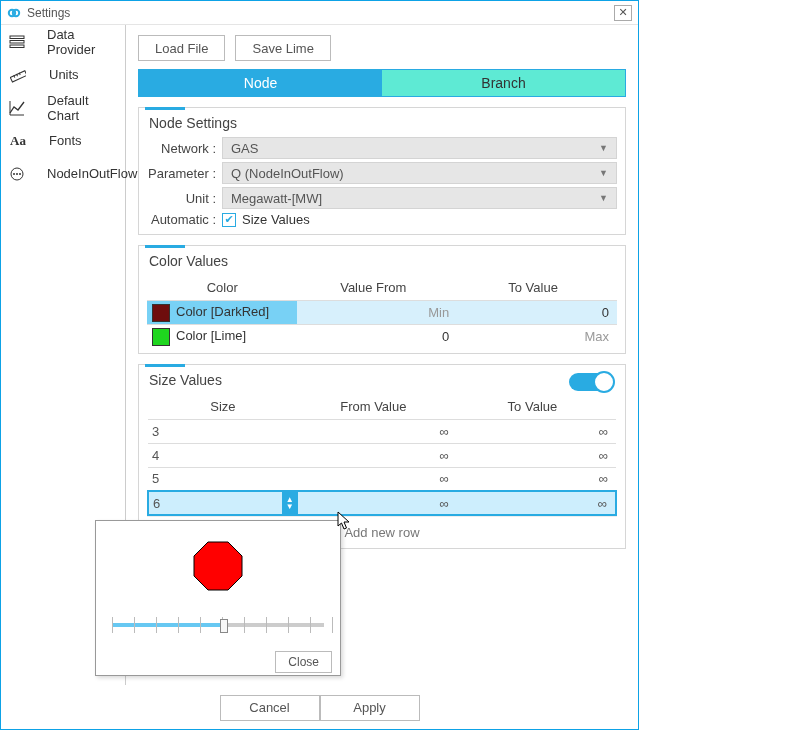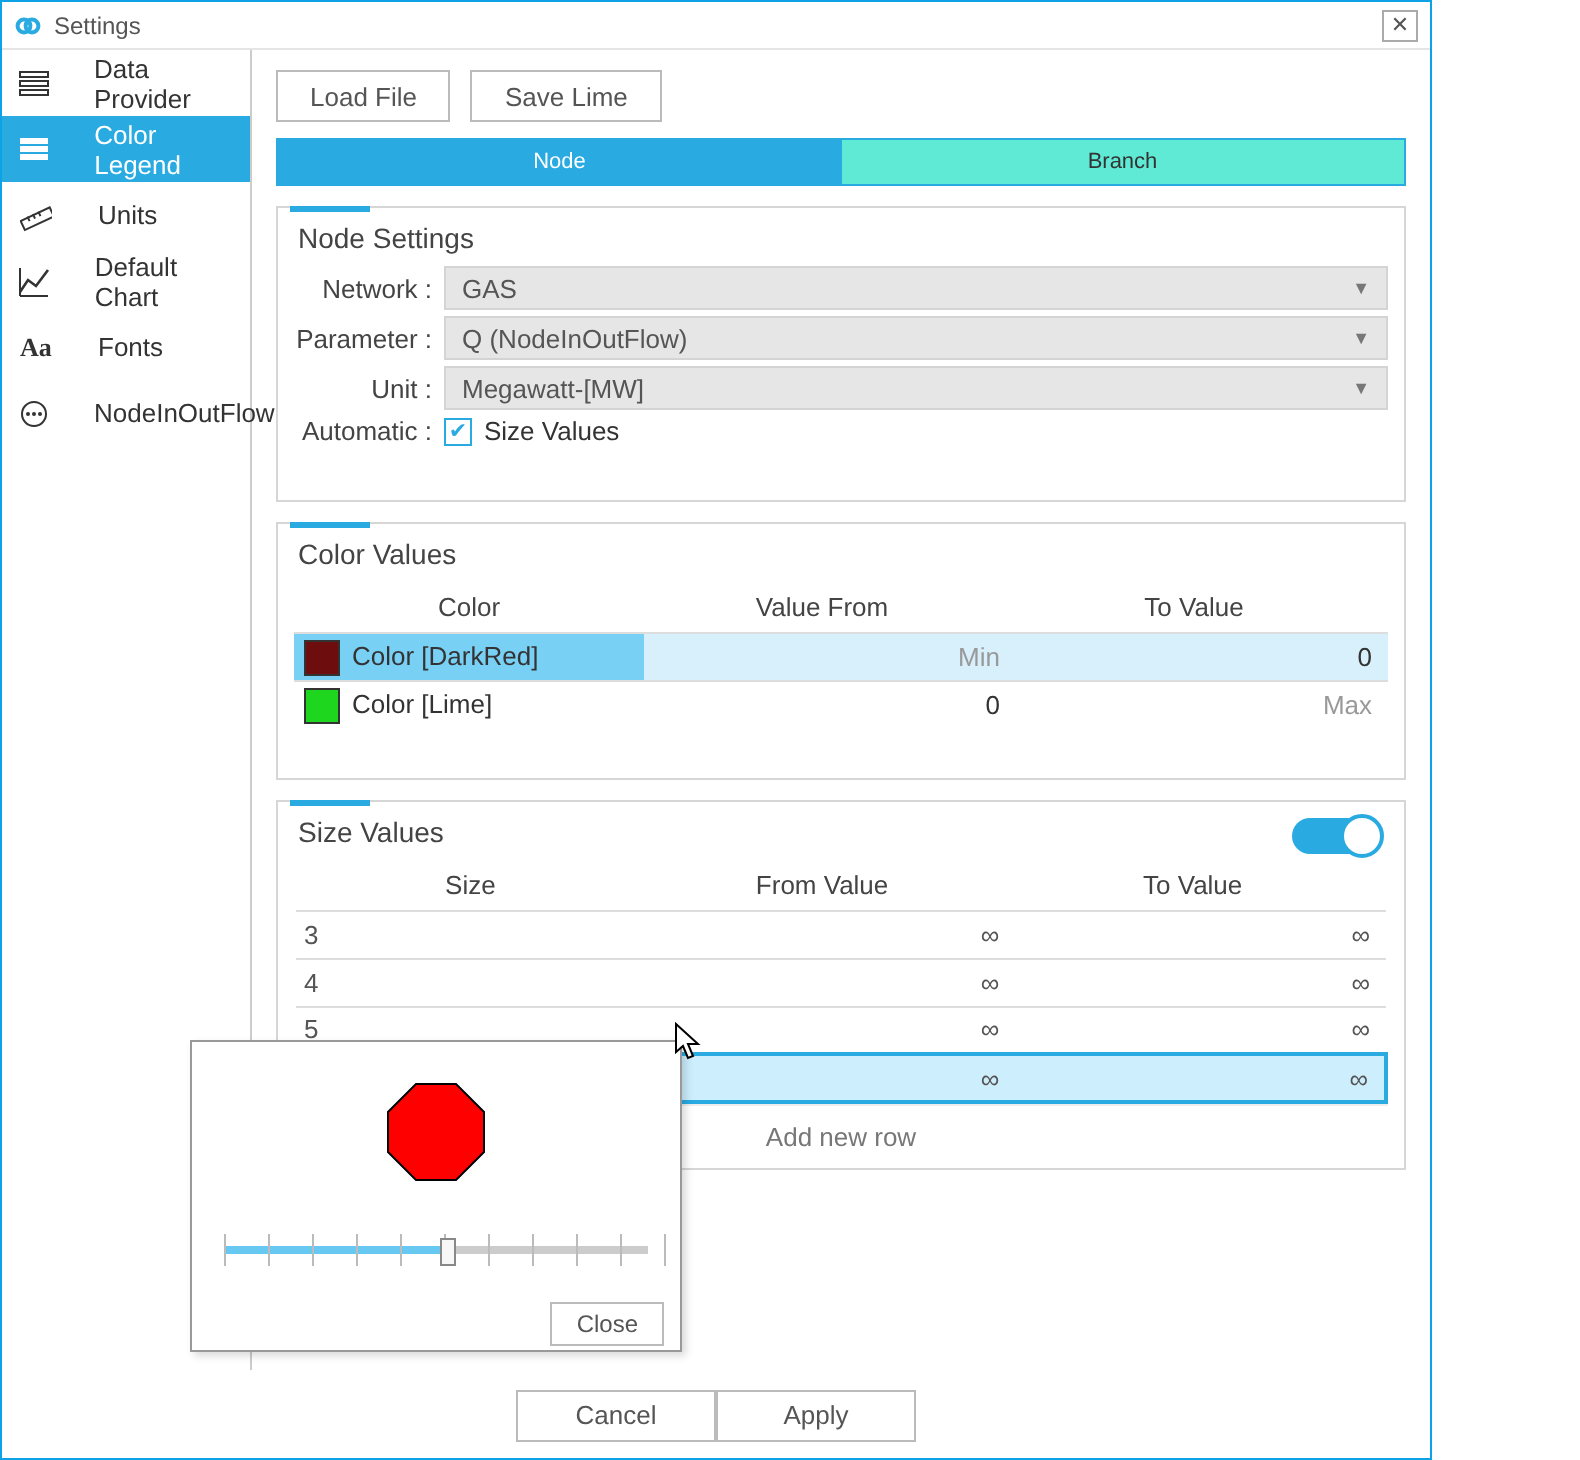--- a/index.html
+++ b/index.html
@@ -1,36 +1,36 @@
 <!DOCTYPE html>
 <html><head>
 <meta charset="utf-8">
 <style>
   * { box-sizing: border-box; }
   html, body { margin:0; padding:0; width:790px; height:730px; font-family: "Segoe UI", Arial, sans-serif; font-size:13px; color:#333; background:#fff; }
-  .window { width:716px; height:730px; border:1px solid #0da2e6; position:relative; display:flex; flex-direction:column; }
+  .window { width:639px; height:730px; border:1px solid #0da2e6; position:relative; display:flex; flex-direction:column; }
   .titlebar { height:24px; padding:3px 6px; display:flex; align-items:center; border-bottom:1px solid #e5e5e5; }
   .titlebar .logo { width:14px; height:14px; margin-right:6px; display:flex; align-items:center; justify-content:center; }
   .titlebar .title { font-size:12px; color:#555; }
   .close-x { margin-left:auto; width:18px; height:16px; border:1px solid #aaa; display:flex; align-items:center; justify-content:center; font-size:11px; color:#555; cursor:pointer; }
   .body { flex:1; display:flex; overflow:hidden; }
   .sidebar { width:125px; border-right:1px solid #ccc; padding-top:0; }
   .sidebar-item { height:33px; display:flex; align-items:center; padding:0 8px; cursor:pointer; }
   .sidebar-item.selected { background:#29abe2; color:#fff; }
   .sidebar-item .icon { width:18px; height:18px; margin-right:22px; display:flex; align-items:center; justify-content:center; color:#333; }
   .sidebar-item.selected .icon { color:#fff; }
   .sidebar-item .lbl { font-size:13px; }
   .main { flex:1; padding:10px 12px 0 12px; display:flex; flex-direction:column; position:relative; }
   .toolbar { display:flex; gap:10px; margin-bottom:8px; }
   .btn { height:26px; padding:0 16px; border:1px solid #bbb; background:#fff; color:#555; font-size:13px; cursor:pointer; }
   .tabs { display:flex; border:1px solid #29abe2; margin-bottom:10px;}
-  .tab { flex:1; text-align:center; padding:5px 17px; cursor:pointer; font-size:11px;}
+  .tab { flex:1; text-align:center; padding:5px 17px; cursor:pointer; font-size:14px;}
   .tab.active { background:#29abe2; color:#fff; }
   .tab.inactive { background:#5eead4; color:#333; }
-  .panel { border:1px solid #d6d6d6; margin-bottom:10px; padding:6px 8px 24px 8px; position:relative; }
+  .panel { border:1px solid #d6d6d6; margin-bottom:10px; padding:6px 8px 4px 8px; position:relative; }
   .panel::before { content:""; position:absolute; left:6px; top:-1px; height:3px; width:40px; background:#29abe2; }
   .panel-title { font-size:14px; color:#444; margin:1px 0 6px 2px; }
   .form-row { display:flex; align-items:center; margin:3px 0; }
   .form-row .lbl { width:75px; text-align:right; padding-right:6px; color:#444; font-size:13px;}
   .select { flex:1; height:22px; background:#e6e6e6; border:1px solid #d4d4d4; padding:0 8px; display:flex; align-items:center; justify-content:space-between; color:#555; cursor:pointer; }
   .select .caret { font-size:9px; color:#777; }
   .chk { width:14px; height:14px; border:1px solid #29abe2; display:flex; align-items:center; justify-content:center; margin-right:6px; color:#29abe2; font-size:11px; cursor:pointer;}
   .table { width:100%; border-collapse:collapse; }
   .table th { font-weight:normal; color:#444; padding:5px 0; font-size:13px; }
   .table td { border-top:1px solid #ddd; height:24px; font-size:13px; }
@@ -84,30 +84,20 @@
       <div class="sidebar-item">
         <span class="icon">
           <svg width="16" height="16" viewBox="0 0 16 16">
               <rect x="1" y="2" width="14" height="2.5" fill="none" stroke="#333"></rect>
               <rect x="1" y="6.5" width="14" height="2.5" fill="none" stroke="#333"></rect>
               <rect x="1" y="11" width="14" height="2.5" fill="none" stroke="#333"></rect>
             </svg>
         </span>
         <span class="lbl">Data Provider</span>
       </div>
-      <div class="sidebar-item selected">
-        <span class="icon">
-          <svg width="16" height="16" viewBox="0 0 16 16">
-              <rect x="1" y="2" width="14" height="3" fill="#fff"></rect>
-              <rect x="1" y="6" width="14" height="3" fill="#fff"></rect>
-              <rect x="1" y="10" width="14" height="3" fill="#fff"></rect>
-            </svg>
-        </span>
-        <span class="lbl">Color Legend</span>
-      </div>
       <div class="sidebar-item">
         <span class="icon">
           <svg width="16" height="16" viewBox="0 0 16 16">
               <rect x="0" y="7" width="16" height="5" transform="rotate(-25 8 8)" fill="none" stroke="#333"></rect>
               <line x1="4" y1="9" x2="4" y2="6.5" transform="rotate(-25 8 8)" stroke="#333"></line>
               <line x1="7" y1="9" x2="7" y2="6.5" transform="rotate(-25 8 8)" stroke="#333"></line>
               <line x1="10" y1="9" x2="10" y2="6.5" transform="rotate(-25 8 8)" stroke="#333"></line>
             </svg>
         </span>
         <span class="lbl">Units</span>

